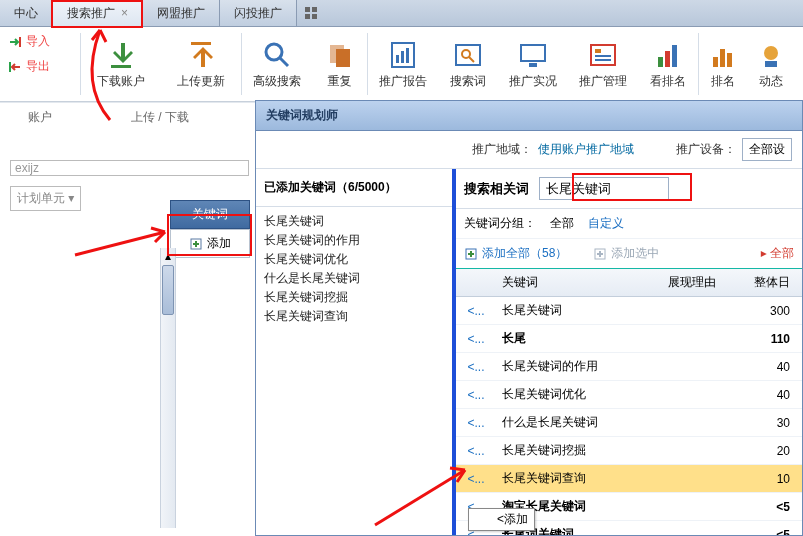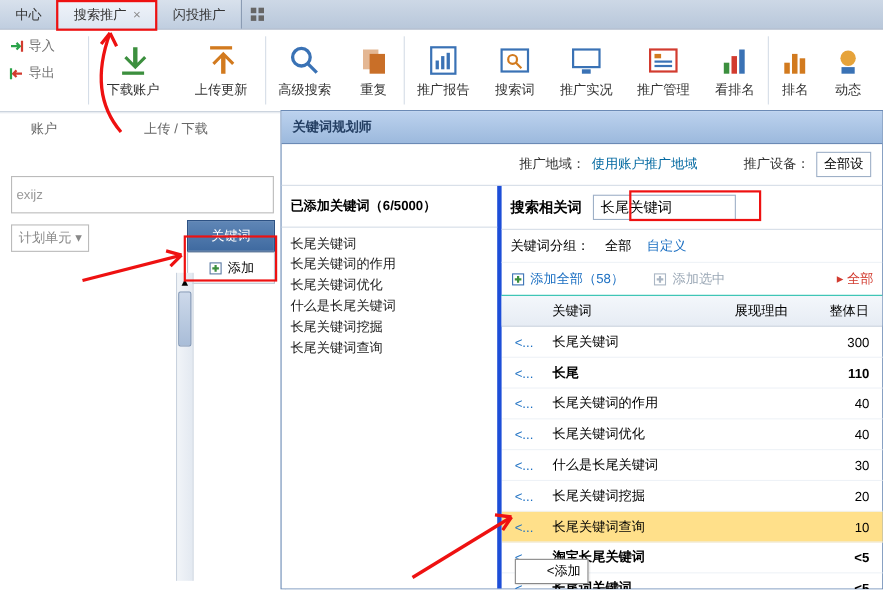--- a/index.html
+++ b/index.html
@@ -10,36 +10,36 @@
 .tab { padding: 0 14px; display: flex; align-items: center; color: #333; background: linear-gradient(#d8e1ec, #c0cee0); border-right: 1px solid #8a9bb3; cursor: pointer; }
 .tab.active { background: linear-gradient(#f0f4fa, #dde6f1); }
 .tab .close { margin-left: 6px; color: #888; }
 .tab-grid { width: 28px; display: flex; align-items: center; justify-content: center; }
 .tab-grid svg { width: 14px; height: 14px; }
 
 
 .ribbon { height: 75px; background: #fff; border-bottom: 1px solid #c7d0db; display: flex; }
 .ribbon-sep { width: 1px; background: #d5dde7; margin: 6px 0; }
 .ribbon-mini { width: 80px; padding: 6px 8px; display: flex; flex-direction: column; gap: 8px; }
-.ribbon-mini .mini-item { display: flex; align-items: center; gap: 4px; color: #737373; }
+.ribbon-mini .mini-item { display: flex; align-items: center; gap: 4px; color: #ef4444; }
 .ribbon-big { width: 80px; display: flex; flex-direction: column; align-items: center; justify-content: center; gap: 2px; }
 .ribbon-big .icon { width: 32px; height: 32px; }
 .ribbon-big .lbl { color: #333; font-size: 12px; }
 .ribbon-small-ico { width:14px; height:14px; }
 
 .arrow-ico { fill: none; stroke: #2aa34a; stroke-width: 2; }
 .arrow-ico.red { stroke: #d23b2f; }
 
 
 .sublabel-row { height: 30px; background: #fff; border-top: 1px solid #e3e8ee; display: flex; align-items: center; color: #666; }
 .sublabel-row .cell { width: 80px; text-align: center; }
 
 
 .left-pane { position: absolute; left: 0; top: 160px; width: 260px; bottom: 0; border-right: 1px solid #c7d0db; background: #fff; }
-.left-pane .search-cut { height: 34px; border: 1px solid #bbb; margin: 0 0 10px 0; background: #fff; display:flex; align-items:center; padding: 0 4px; color:#999;}
+.left-pane .search-cut { height: 16px; border: 1px solid #bbb; margin: 0 0 10px 0; background: #fff; display:flex; align-items:center; padding: 0 4px; color:#999;}
 .left-pane .plan-cut { display:inline-block; border:1px solid #bbb; padding:3px 6px; color:#888; background:#fff;}
 
 .vscroll { width: 16px; background: linear-gradient(to right,#f1f4f8,#e3e9f1); border-left:1px solid #c9d2de; border-right:1px solid #c9d2de; position:absolute; right:0; top:0; bottom:0;}
 .vscroll .arrow { height:16px; display:flex; align-items:center; justify-content:center; }
 .vscroll .thumb { background: linear-gradient(#cdd9ea,#a9bdd8); border:1px solid #7e94b3; border-radius:2px; margin:1px;}
 
 
 .center-col { position:absolute; left: 170px; top: 200px; width: 80px; }
 .col-header { background: linear-gradient(#5f86b6,#3f6aa0); color:#fff; text-align:center; padding:5px 0; border:1px solid #2d5284;}
 .btn-box { background:#fff; border:1px solid #b8c3d0; display:flex; align-items:center; justify-content:center; gap:4px; padding:5px 0; }
@@ -94,20 +94,23 @@
 <body>
 
 <div class="tab-bar">
   <div class="tab">
       <span>中心</span>
     </div>
   <div class="tab active">
     <span>搜索推广</span>
     <span class="close">×</span>
   </div>
+  <div class="tab">
+      <span>网盟推广</span>
+    </div>
   <div class="tab">
       <span>闪投推广</span>
     </div>
   <div class="tab-grid">
     <svg viewBox="0 0 14 14">
         <rect x="1" y="1" width="5" height="5" fill="#666"></rect>
         <rect x="8" y="1" width="5" height="5" fill="#666"></rect>
         <rect x="1" y="8" width="5" height="5" fill="#666"></rect>
         <rect x="8" y="8" width="5" height="5" fill="#666"></rect>
       </svg>

